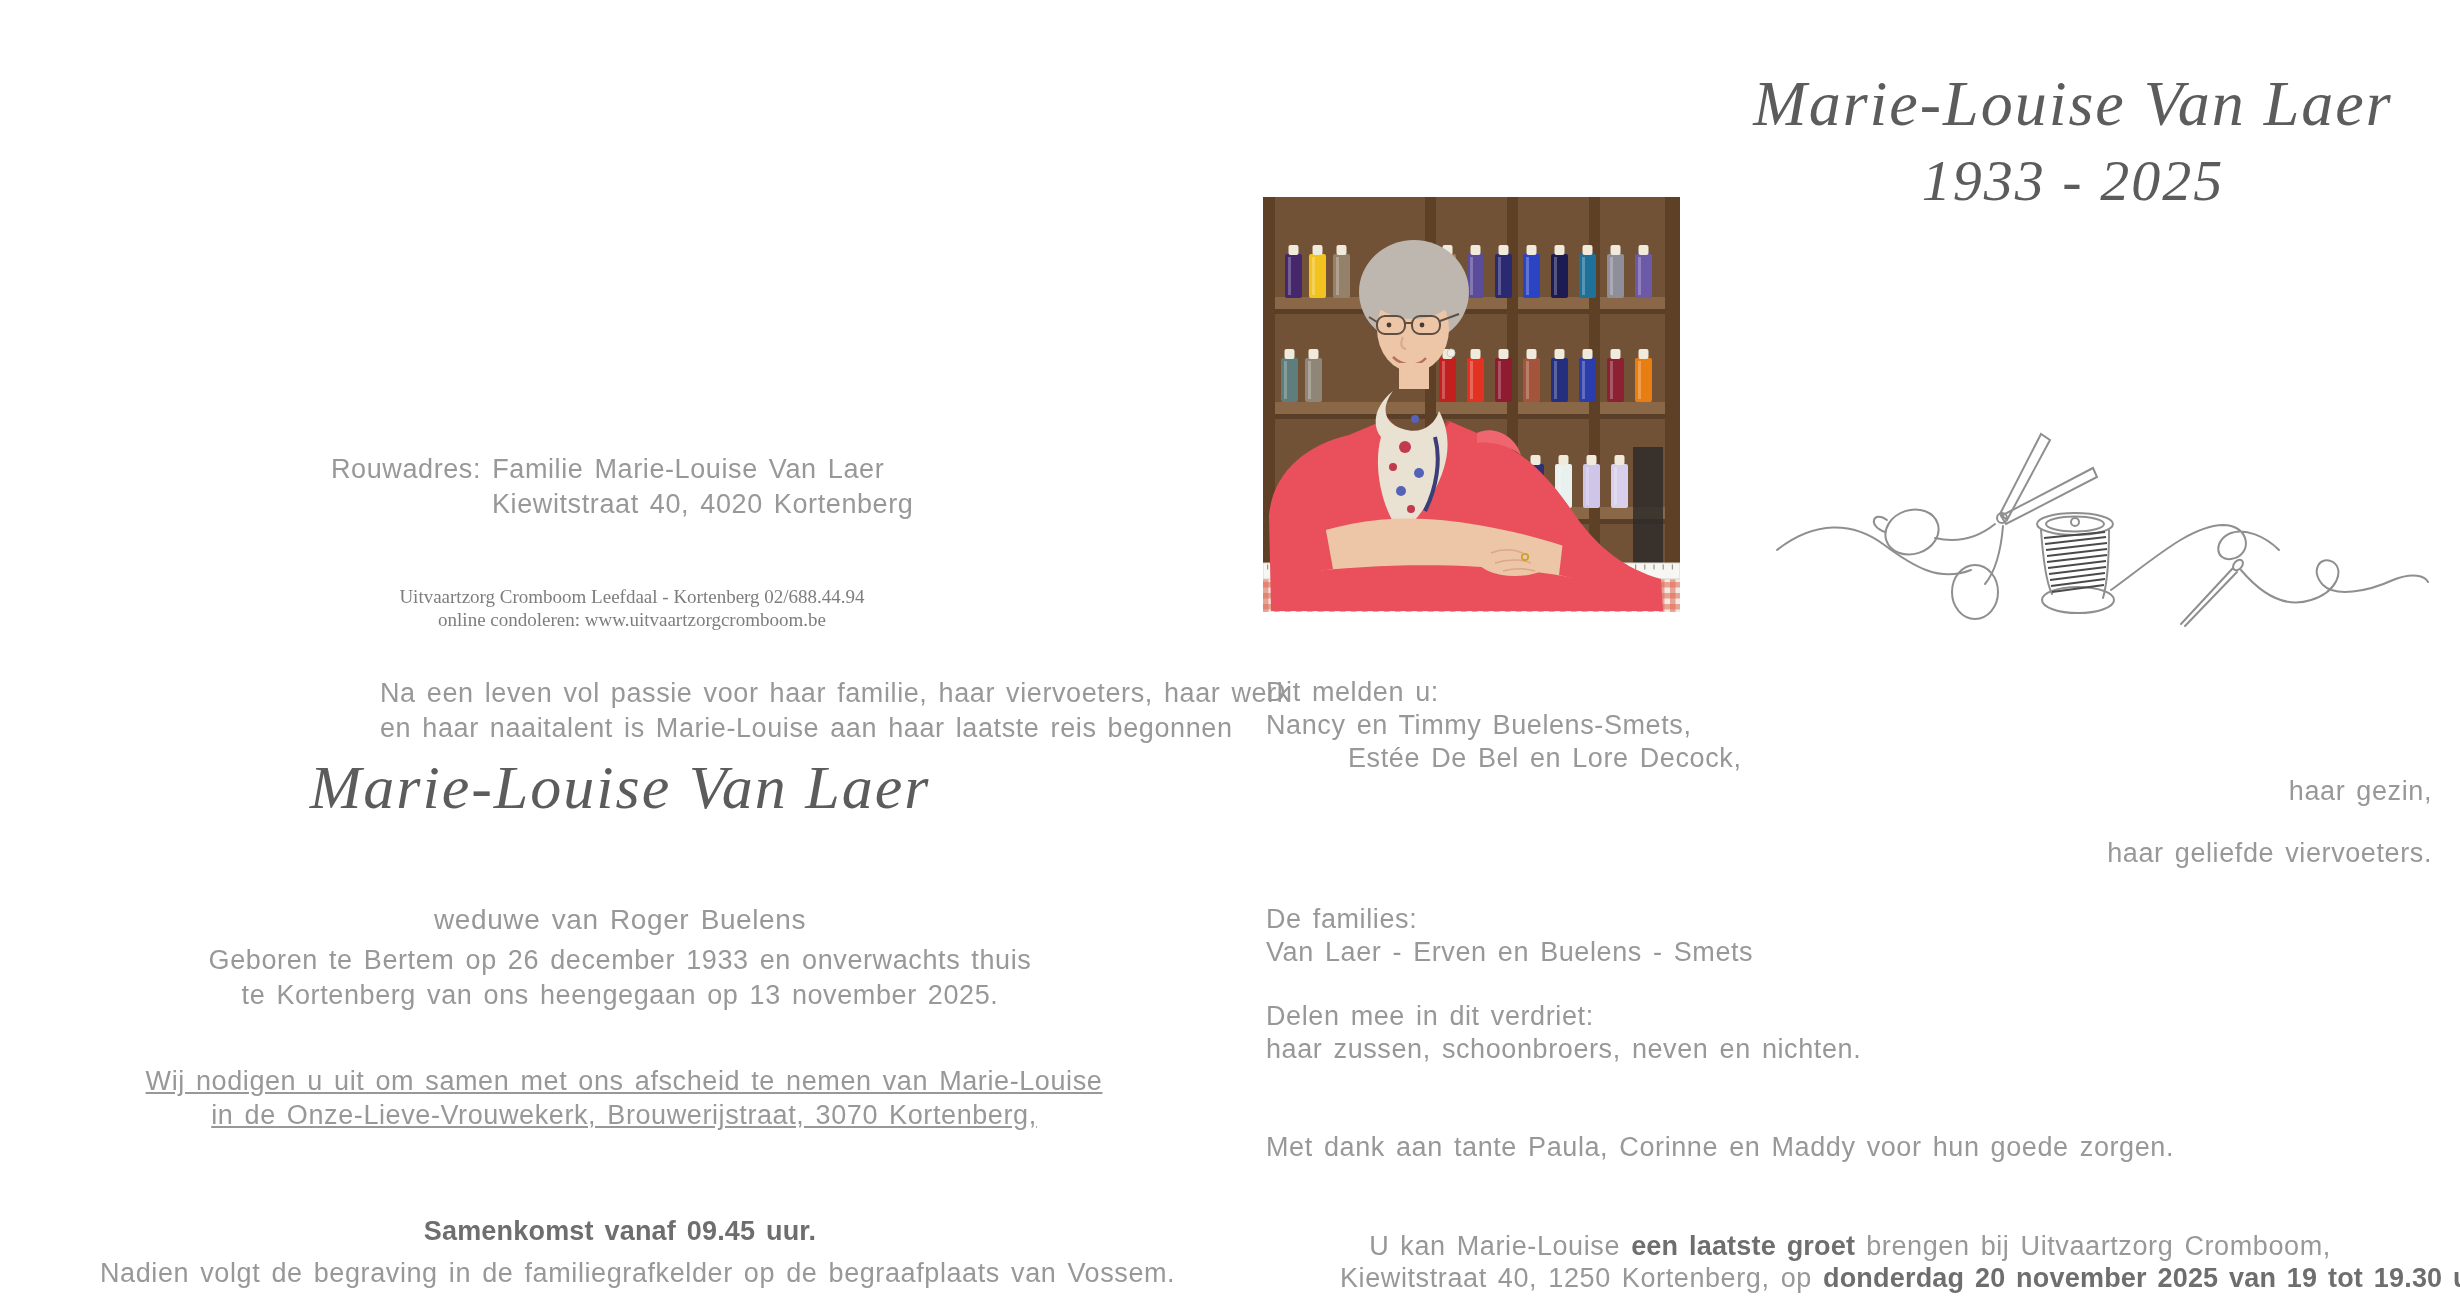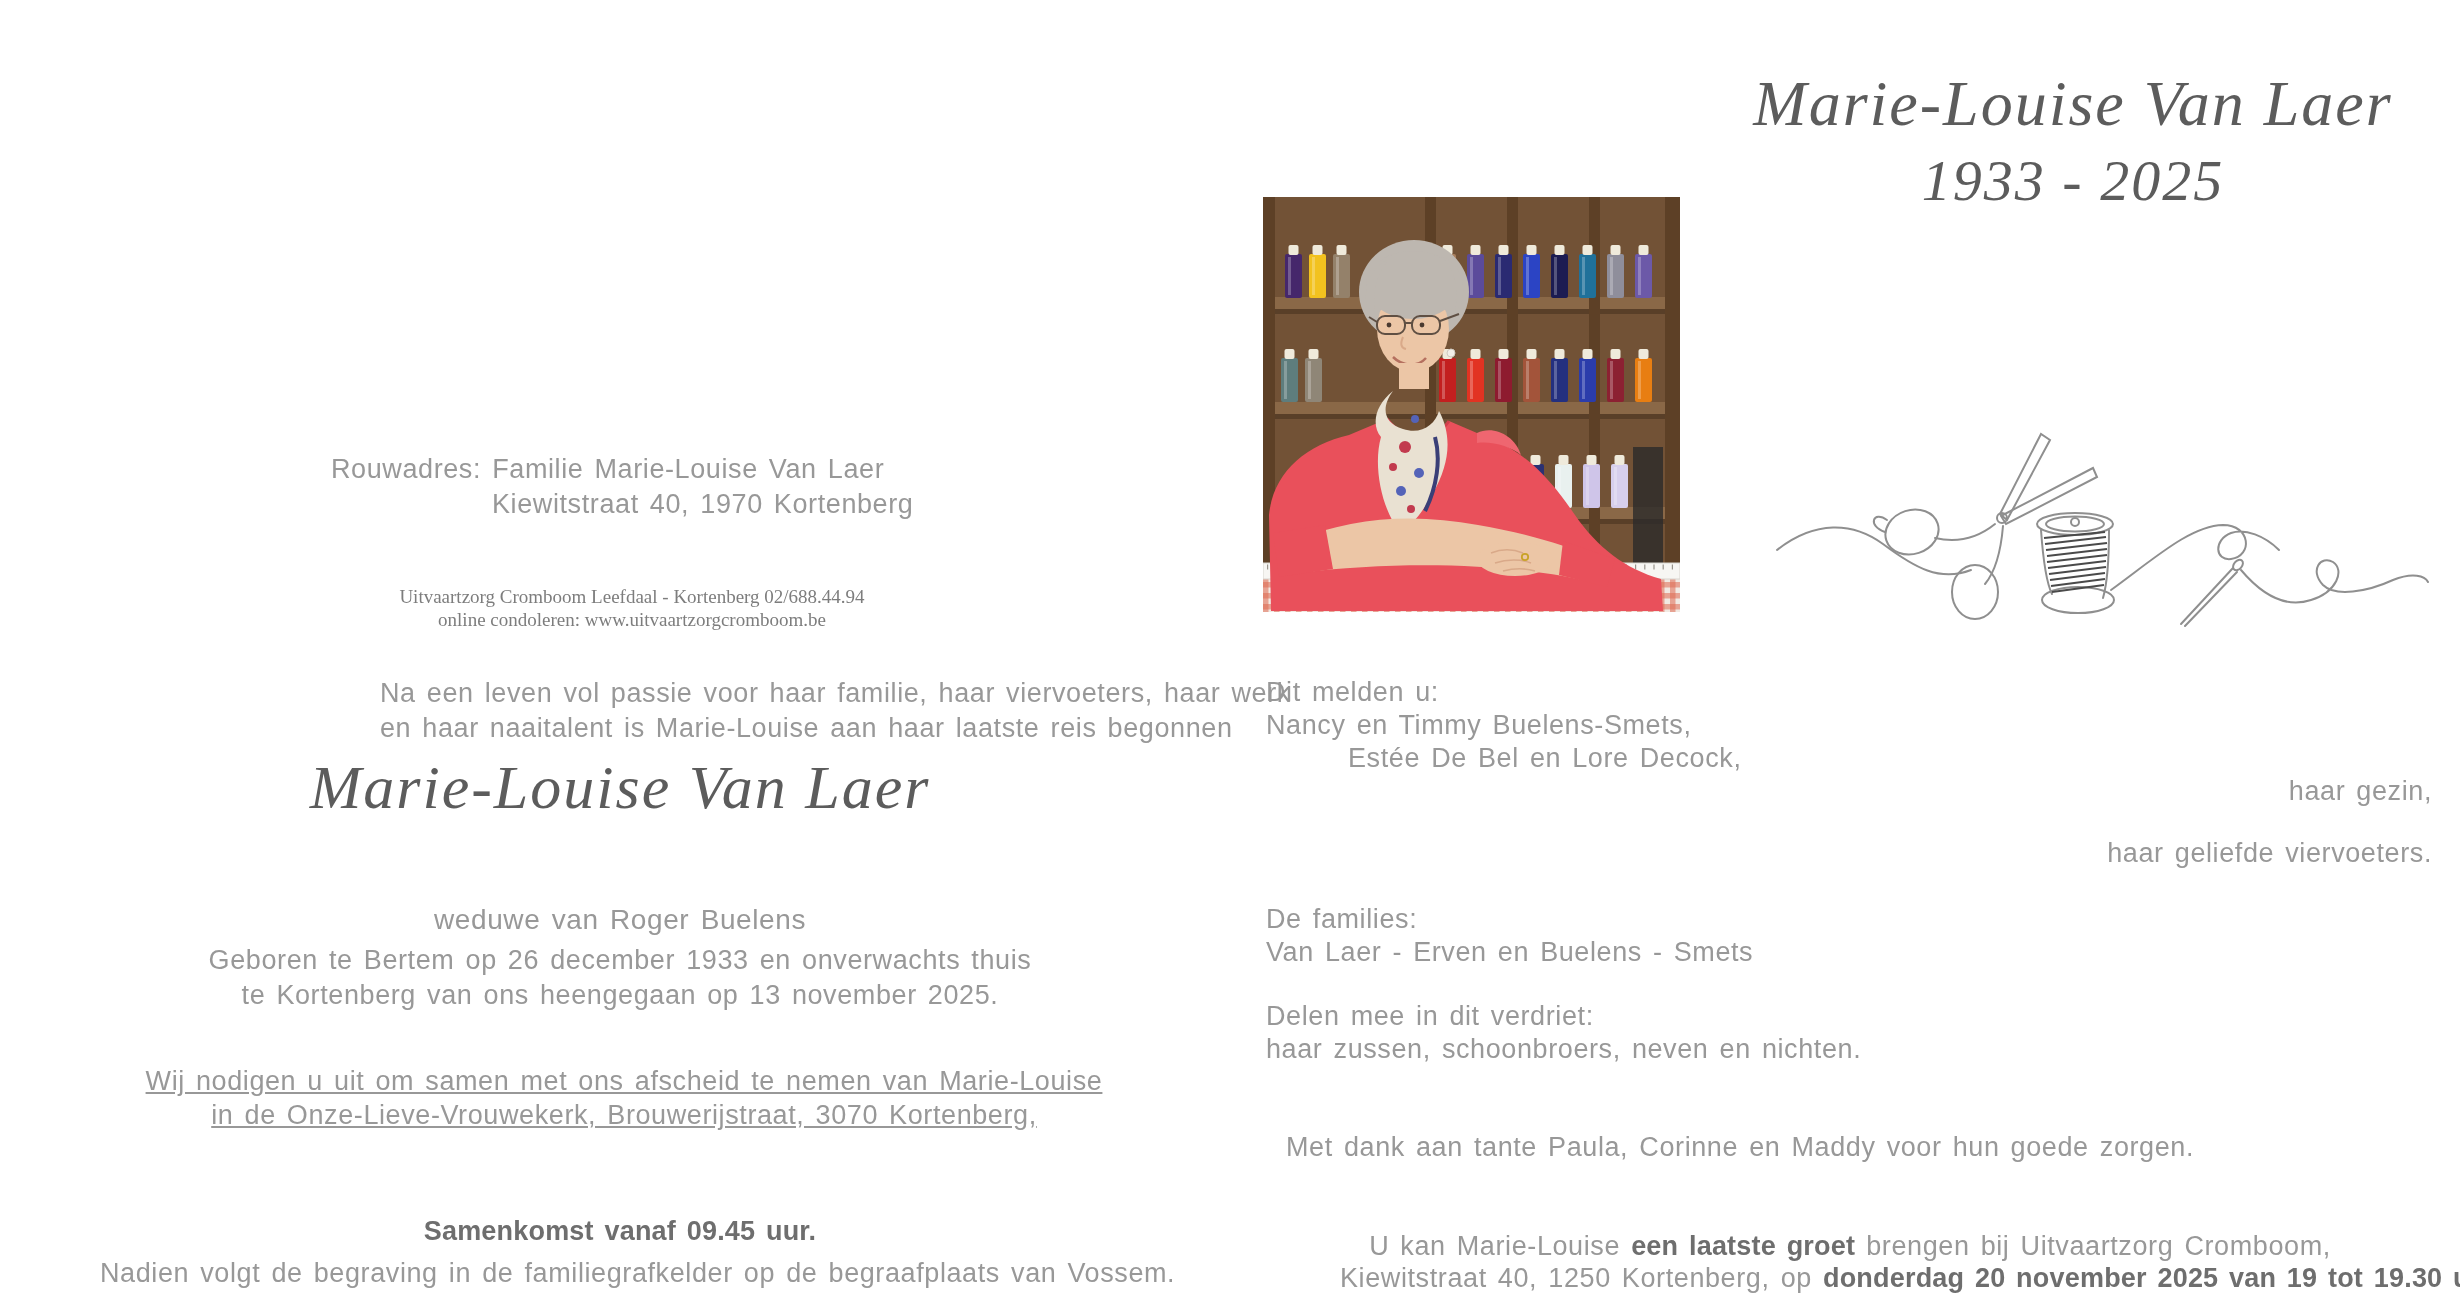--- a/index.html
+++ b/index.html
@@ -42,21 +42,21 @@
   .lh34 div{line-height:34px;}
   .lh33 div{line-height:33px;}
   .lh32 div{line-height:32px;}
 </style>
 </head>
 <body>
 
 <div class="card">
 
   <div class="abs body-txt" style="left:331px;top:454px;">Rouwadres: Familie Marie-Louise Van Laer</div>
-  <div class="abs body-txt" style="left:492px;top:489px;">Kiewitstraat 40, 1970 Kortenberg</div>
+  <div class="abs body-txt" style="left:492px;top:489px;">Kiewitstraat 40, 4020 Kortenberg</div>
 
   <div class="abs center" style="left:357px;top:585px;width:550px;">
     <div class="serif-small">Uitvaartzorg Cromboom Leefdaal - Kortenberg 02/688.44.94</div>
     <div class="serif-small">online condoleren: www.uitvaartzorgcromboom.be</div>
   </div>
 
   <div class="abs right lh35" style="left:380px;top:676px;width:820px;">
     <div class="body-txt">Na een leven vol passie voor haar familie, haar viervoeters,  haar werk</div>
     <div class="body-txt">en haar naaitalent is Marie-Louise aan haar laatste reis begonnen</div>
   </div>
@@ -305,20 +305,20 @@
   <div class="abs lh33" style="left:1266px;top:903px;">
     <div class="body-txt">De families:</div>
     <div class="body-txt">Van Laer - Erven en Buelens - Smets</div>
   </div>
 
   <div class="abs lh33" style="left:1266px;top:1000px;">
     <div class="body-txt">Delen mee in dit verdriet:</div>
     <div class="body-txt">haar zussen, schoonbroers, neven en nichten.</div>
   </div>
 
-  <div class="abs body-txt" style="left:1266px;top:1132px;margin-left:20px;">Met dank aan tante Paula, Corinne en Maddy voor hun goede zorgen.</div>
+  <div class="abs body-txt" style="left:1266px;top:1132px;">Met dank aan tante Paula, Corinne en Maddy voor hun goede zorgen.</div>
 
   <div class="abs center lh32" style="left:1340px;top:1230px;width:1020px;">
     <div class="body-txt"><span>U kan Marie-Louise </span><span class="b">een laatste groet</span><span> brengen bij Uitvaartzorg Cromboom,</span></div>
     <div class="body-txt"><span>Kiewitstraat 40, 1250 Kortenberg, op </span><span class="b">donderdag 20 november 2025 van 19 tot 19.30 uur.</span></div>
   </div>
 
 </div>
 
 </body></html>

